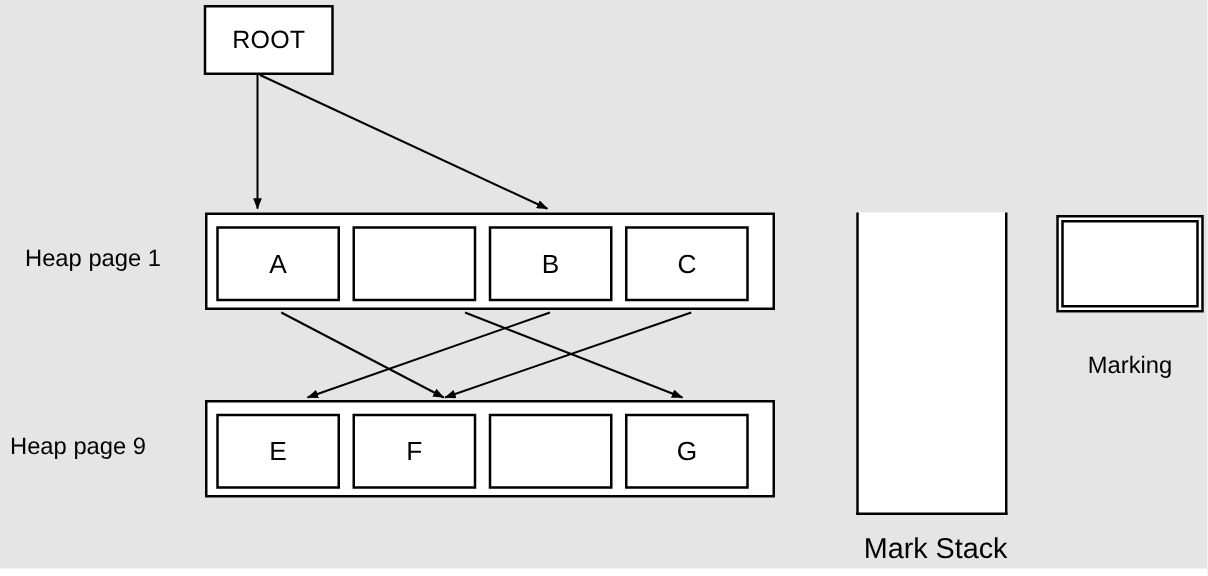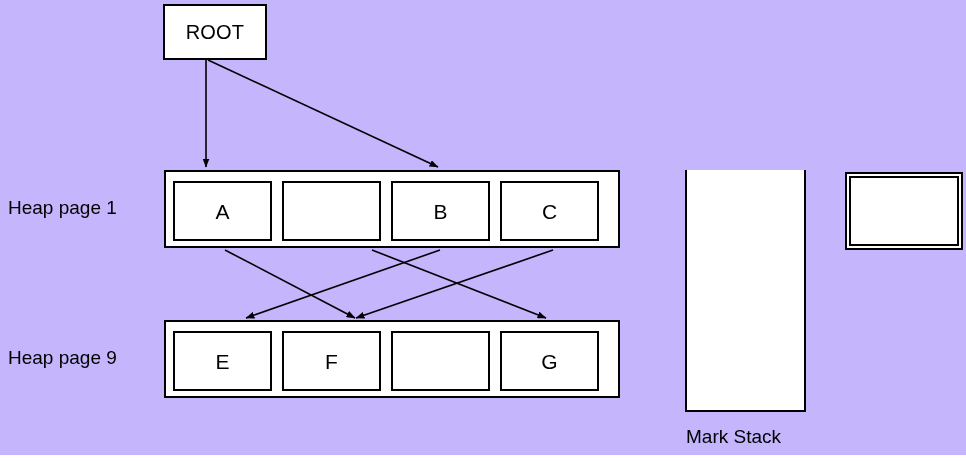--- a/index.html
+++ b/index.html
@@ -4,21 +4,21 @@
 <style>
   html, body {
     margin: 0;
     padding: 0;
     background: #ffffff;
   }
   #canvas {
     position: relative;
     width: 966px;
     height: 455px;
-    background: #c4b5fd;
+    background: #e5e5e5;
     font-family: "Liberation Sans", sans-serif;
     overflow: hidden;
   }
   .svg-layer {
     position: absolute;
     left: 0;
     top: 0;
     width: 966px;
     height: 461px;
   }
@@ -82,21 +82,21 @@
     line-height: 1;
   }
   .page-name {
     position: absolute;
     font-size: 19px;
     color: #000000;
     white-space: nowrap;
     line-height: 1;
   }
   #heap-page-1-label {
-    left: 8px;
+    left: 20px;
     top: 198px;
   }
   #heap-page-2-label {
     left: 8px;
     top: 348px;
   }
   #mark-stack-shape {
     position: absolute;
     left: 685px;
     top: 170px;
@@ -107,22 +107,22 @@
     border-right: 2px solid #000000;
     border-bottom: 2px solid #000000;
     border-top: none;
     background: #ffffff;
   }
   #mark-stack-caption {
     position: absolute;
     left: 686px;
     top: 427px;
     width: 120px;
-    text-align: left;
-    font-size: 19px;
+    text-align: right;
+    font-size: 23px;
     color: #000000;
     white-space: nowrap;
     line-height: 1;
   }
   #marking-box-outer {
     position: absolute;
     left: 845px;
     top: 172px;
     width: 118px;
     height: 78px;
@@ -214,14 +214,15 @@
       <span class="cell-label">G</span>
     </div>
   </div>
 
   <div id="mark-stack-shape"></div>
   <div id="mark-stack-caption">Mark Stack</div>
 
   <div id="marking-box-outer">
     <div id="marking-box-inner"></div>
   </div>
+  <div id="marking-caption">Marking</div>
 
 </div>
 
 </body></html>

